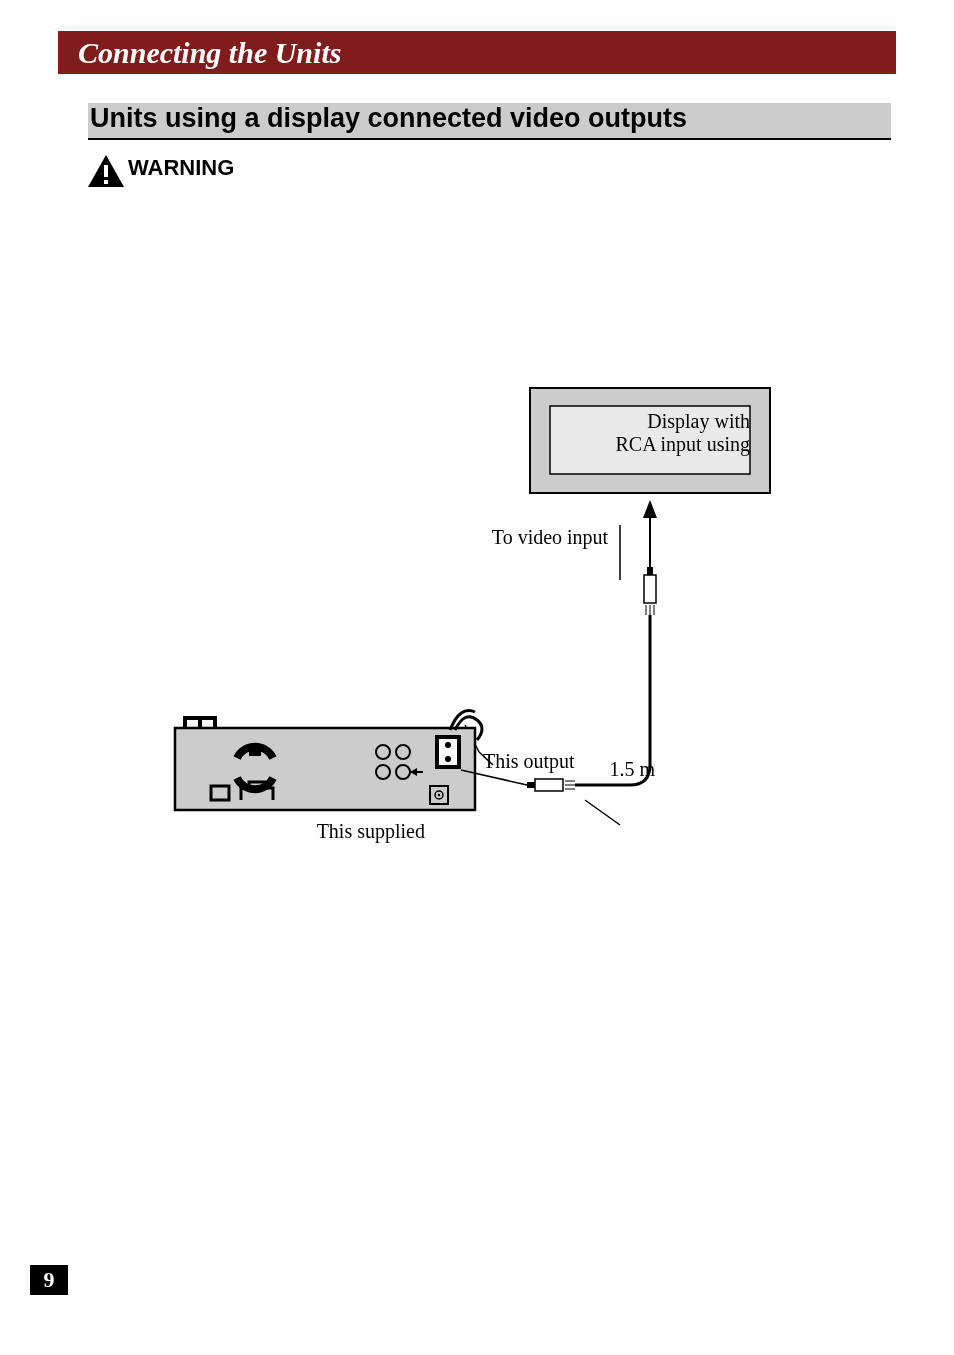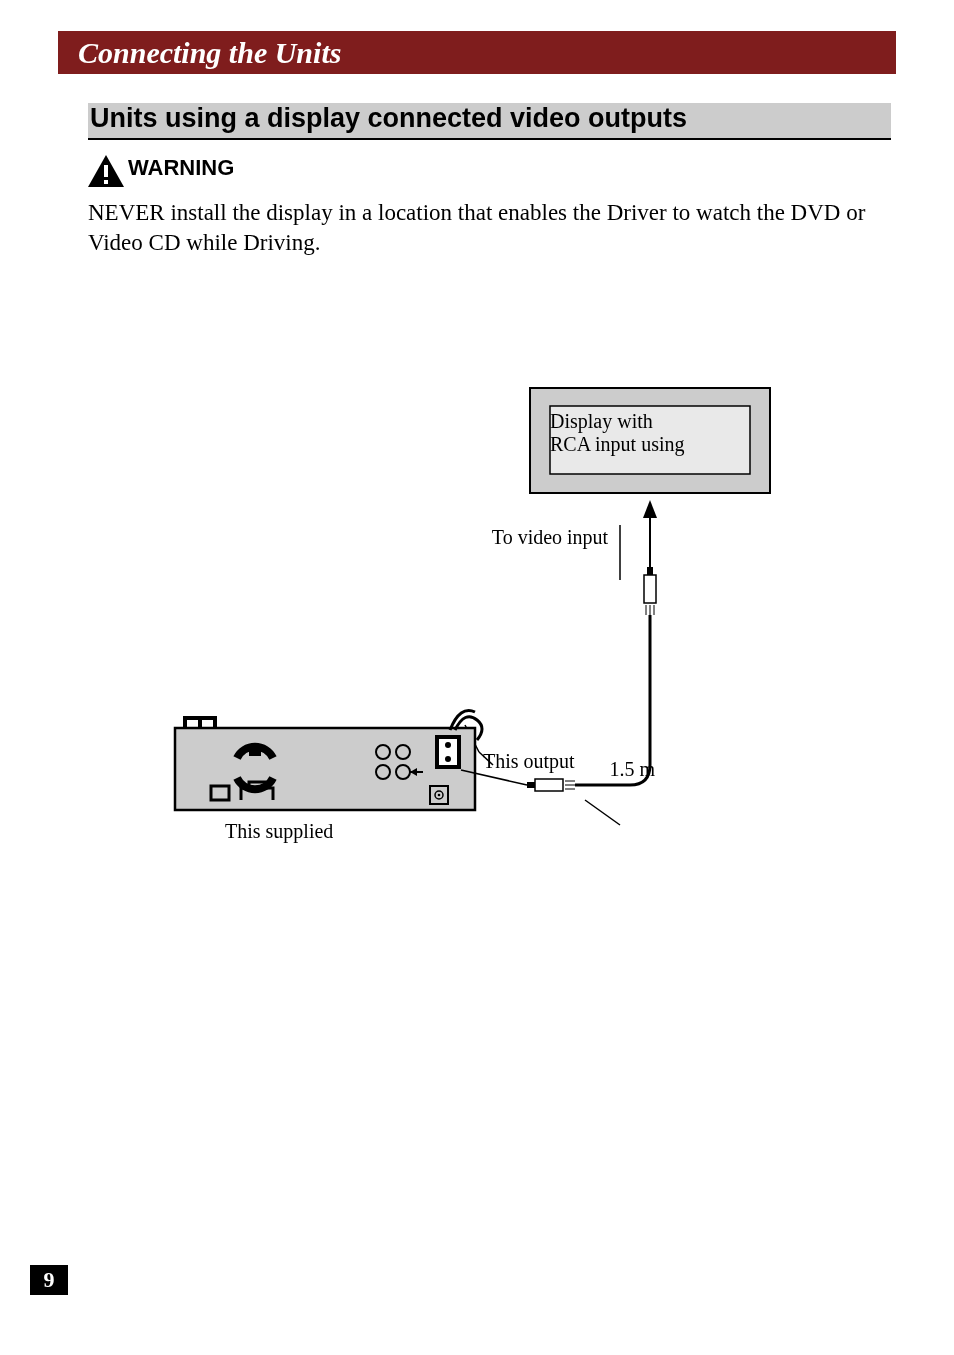--- a/index.html
+++ b/index.html
@@ -73,21 +73,21 @@
     position: absolute;
     left: 155px;
     top: 380px;
     width: 640px;
     height: 510px;
   }
   .diagram-label {
     font-family: "Times New Roman", Times, serif;
     font-size: 20px;
     color: #000;
-    text-align: left;
+    text-align: right;
   }
   .page-number-box {
     position: absolute;
     left: 30px;
     bottom: 60px;
     width: 38px;
     height: 30px;
     background: #000;
     color: #fff;
     font-weight: bold;
@@ -114,21 +114,20 @@
     <span>
       <svg width="36" height="32" viewBox="0 0 36 32">
         <polygon points="18,0 36,32 0,32" fill="#000000"></polygon>
         <rect x="16" y="10" width="4" height="12" fill="#ffffff"></rect>
         <rect x="16" y="25" width="4" height="4" fill="#ffffff"></rect>
       </svg>
     </span>
     <span class="warning-label">WARNING</span>
   </div>
 
-  <div class="body-text">NEVER install the display in a location that enables the Driver to watch the DVD or Video CD while Driving.</div>
 
   <div class="diagram-area">
     <svg width="640" height="510" viewBox="0 0 640 510">
 
       <rect x="375" y="8" width="240" height="105" fill="#cccccc" stroke="#000" stroke-width="2"></rect>
       <rect x="395" y="26" width="200" height="68" fill="#e9e9e9" stroke="#000" stroke-width="1.5"></rect>
 
       <line x1="495" y1="200" x2="495" y2="135" stroke="#000" stroke-width="2"></line>
       <polygon points="495,120 488,138 502,138" fill="#000"></polygon>
 

